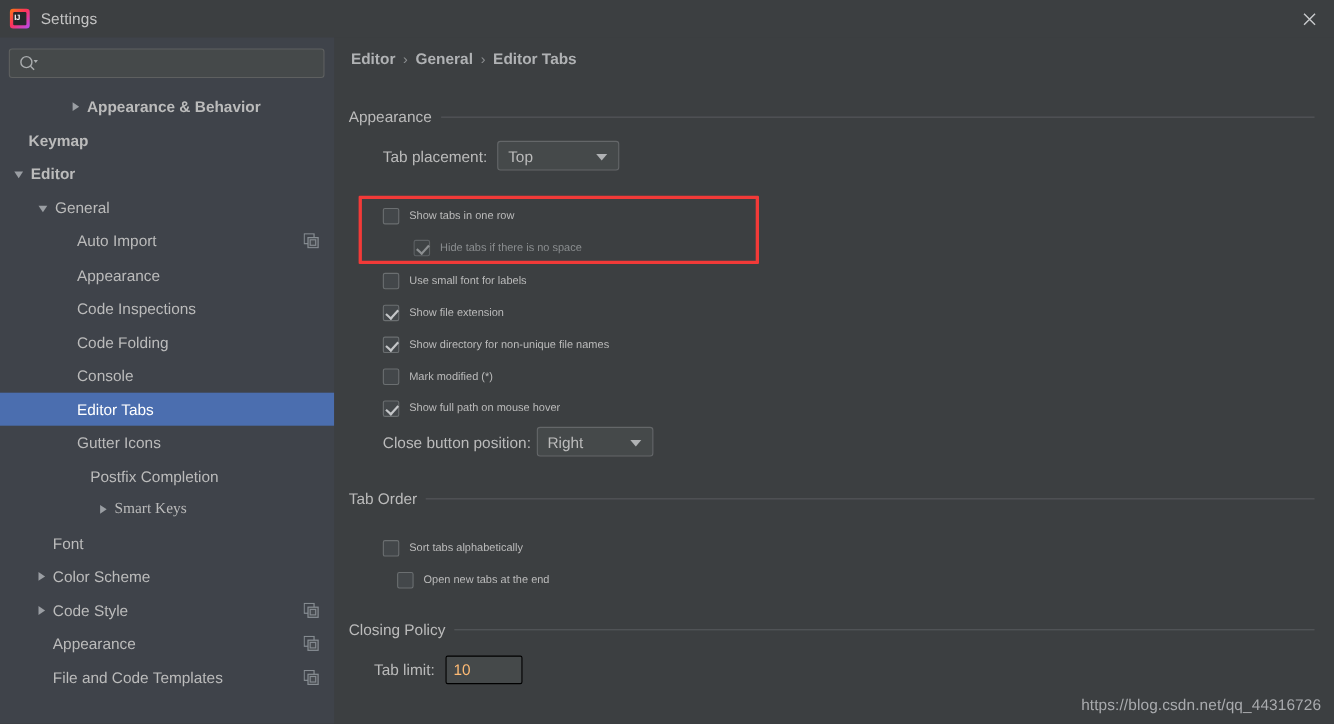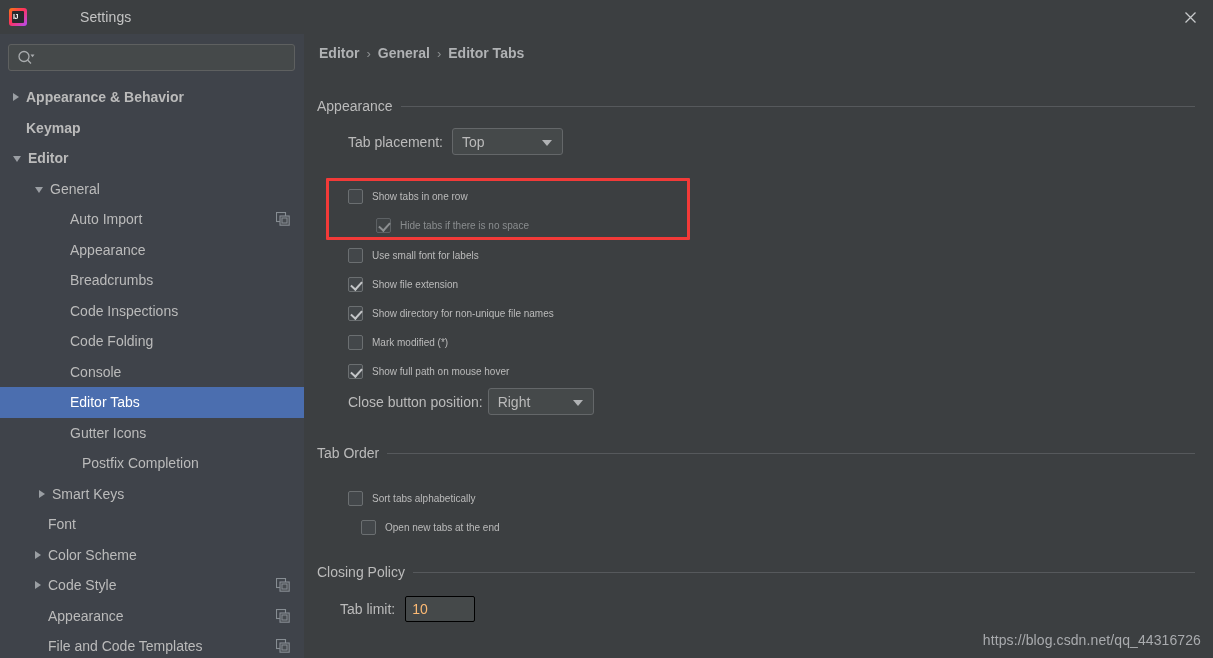--- a/index.html
+++ b/index.html
@@ -15,21 +15,21 @@
     position: relative;
     width: 1213px; height: 658px;
     background: #3c3f41;
     color: #bbbbbb;
   }
 
   
   #titlebar {
     position: absolute; left: 0; top: 0; width: 1213px; height: 34px;
     background: #3c3f41;
-    display: flex; align-items: center; gap: 43px;
+    display: flex; align-items: center;
   }
   #title-icon {
     width: 18px; height: 18px; margin-left: 9px; margin-right: 10px;
     border-radius: 3px; position: relative; overflow: hidden;
     background: linear-gradient(135deg,#f97a12 0%, #fe315d 45%, #b24df8 100%);
     flex: none;
   }
   #title-icon .ij-inner {
     position: absolute; left: 3px; top: 3px; width: 12px; height: 12px;
     background: #27282c; border-radius: 1px;
@@ -246,21 +246,21 @@
       <span id="search-icon">
         <svg width="18" height="17" viewBox="0 0 18 17" aria-hidden="true">
           <circle cx="7" cy="7.5" r="5" stroke="#a9acae" stroke-width="1.3" fill="none"></circle>
           <path d="M10.8 11.3 L14 14.5" stroke="#a9acae" stroke-width="1.3" fill="none"></path>
           <path d="M13.5 5.5 L17.5 5.5 L15.5 8.2 Z" fill="#a9acae"></path>
         </svg>
       </span>
     </div>
 
     <div id="tree">
-        <div class="tree-row bold" style="padding-left: 13px;">
+        <div class="tree-row bold" style="padding-left: 13px; justify-content: center;">
           <span class="tree-arrow arrow-right"></span>
           <span class="tree-label">Appearance &amp; Behavior</span>
         </div>
         <div class="tree-row bold" style="padding-left: 13px;">
           <span class="tree-arrow arrow-none" style="width: 13px; margin-right: 0px;"></span>
           <span class="tree-label">Keymap</span>
         </div>
         <div class="tree-row bold" style="padding-left: 13px;">
           <span class="tree-arrow arrow-down"></span>
           <span class="tree-label">Editor</span>
@@ -277,24 +277,20 @@
               <rect x="4" y="4" width="9.2" height="9.2" fill="#4a4e52" stroke="#9aa0a6" stroke-width="1.1"></rect>
               <rect x="6" y="6" width="5" height="5" fill="none" stroke="#9aa0a6" stroke-width="1"></rect>
             </svg></span>
         </div>
         <div class="tree-row" style="padding-left: 57px;">
           <span class="tree-arrow arrow-none" style="width: 13px; margin-right: 0px;"></span>
           <span class="tree-label">Appearance</span>
         </div>
         <div class="tree-row" style="padding-left: 57px;">
           <span class="tree-arrow arrow-none" style="width: 13px; margin-right: 0px;"></span>
-          <span class="tree-label">Breadcrumbs</span>
-        </div>
-        <div class="tree-row" style="padding-left: 57px;">
-          <span class="tree-arrow arrow-none" style="width: 13px; margin-right: 0px;"></span>
           <span class="tree-label">Code Inspections</span>
         </div>
         <div class="tree-row" style="padding-left: 57px;">
           <span class="tree-arrow arrow-none" style="width: 13px; margin-right: 0px;"></span>
           <span class="tree-label">Code Folding</span>
         </div>
         <div class="tree-row" style="padding-left: 57px;">
           <span class="tree-arrow arrow-none" style="width: 13px; margin-right: 0px;"></span>
           <span class="tree-label">Console</span>
         </div>
@@ -303,21 +299,21 @@
           <span class="tree-label">Editor Tabs</span>
         </div>
         <div class="tree-row" style="padding-left: 57px;">
           <span class="tree-arrow arrow-none" style="width: 13px; margin-right: 0px;"></span>
           <span class="tree-label">Gutter Icons</span>
         </div>
         <div class="tree-row" style="padding-left: 69px;">
           <span class="tree-arrow arrow-none" style="width: 13px; margin-right: 0px;"></span>
           <span class="tree-label">Postfix Completion</span>
         </div>
-        <div class="tree-row" style="padding-left: 39px;">
+        <div class="tree-row" style="padding-left: 91px; font-family: Liberation Serif, serif;">
           <span class="tree-arrow arrow-right"></span>
           <span class="tree-label">Smart Keys</span>
         </div>
         <div class="tree-row" style="padding-left: 35px;">
           <span class="tree-arrow arrow-none" style="width: 13px; margin-right: 0px;"></span>
           <span class="tree-label">Font</span>
         </div>
         <div class="tree-row" style="padding-left: 35px;">
           <span class="tree-arrow arrow-right"></span>
           <span class="tree-label">Color Scheme</span>

